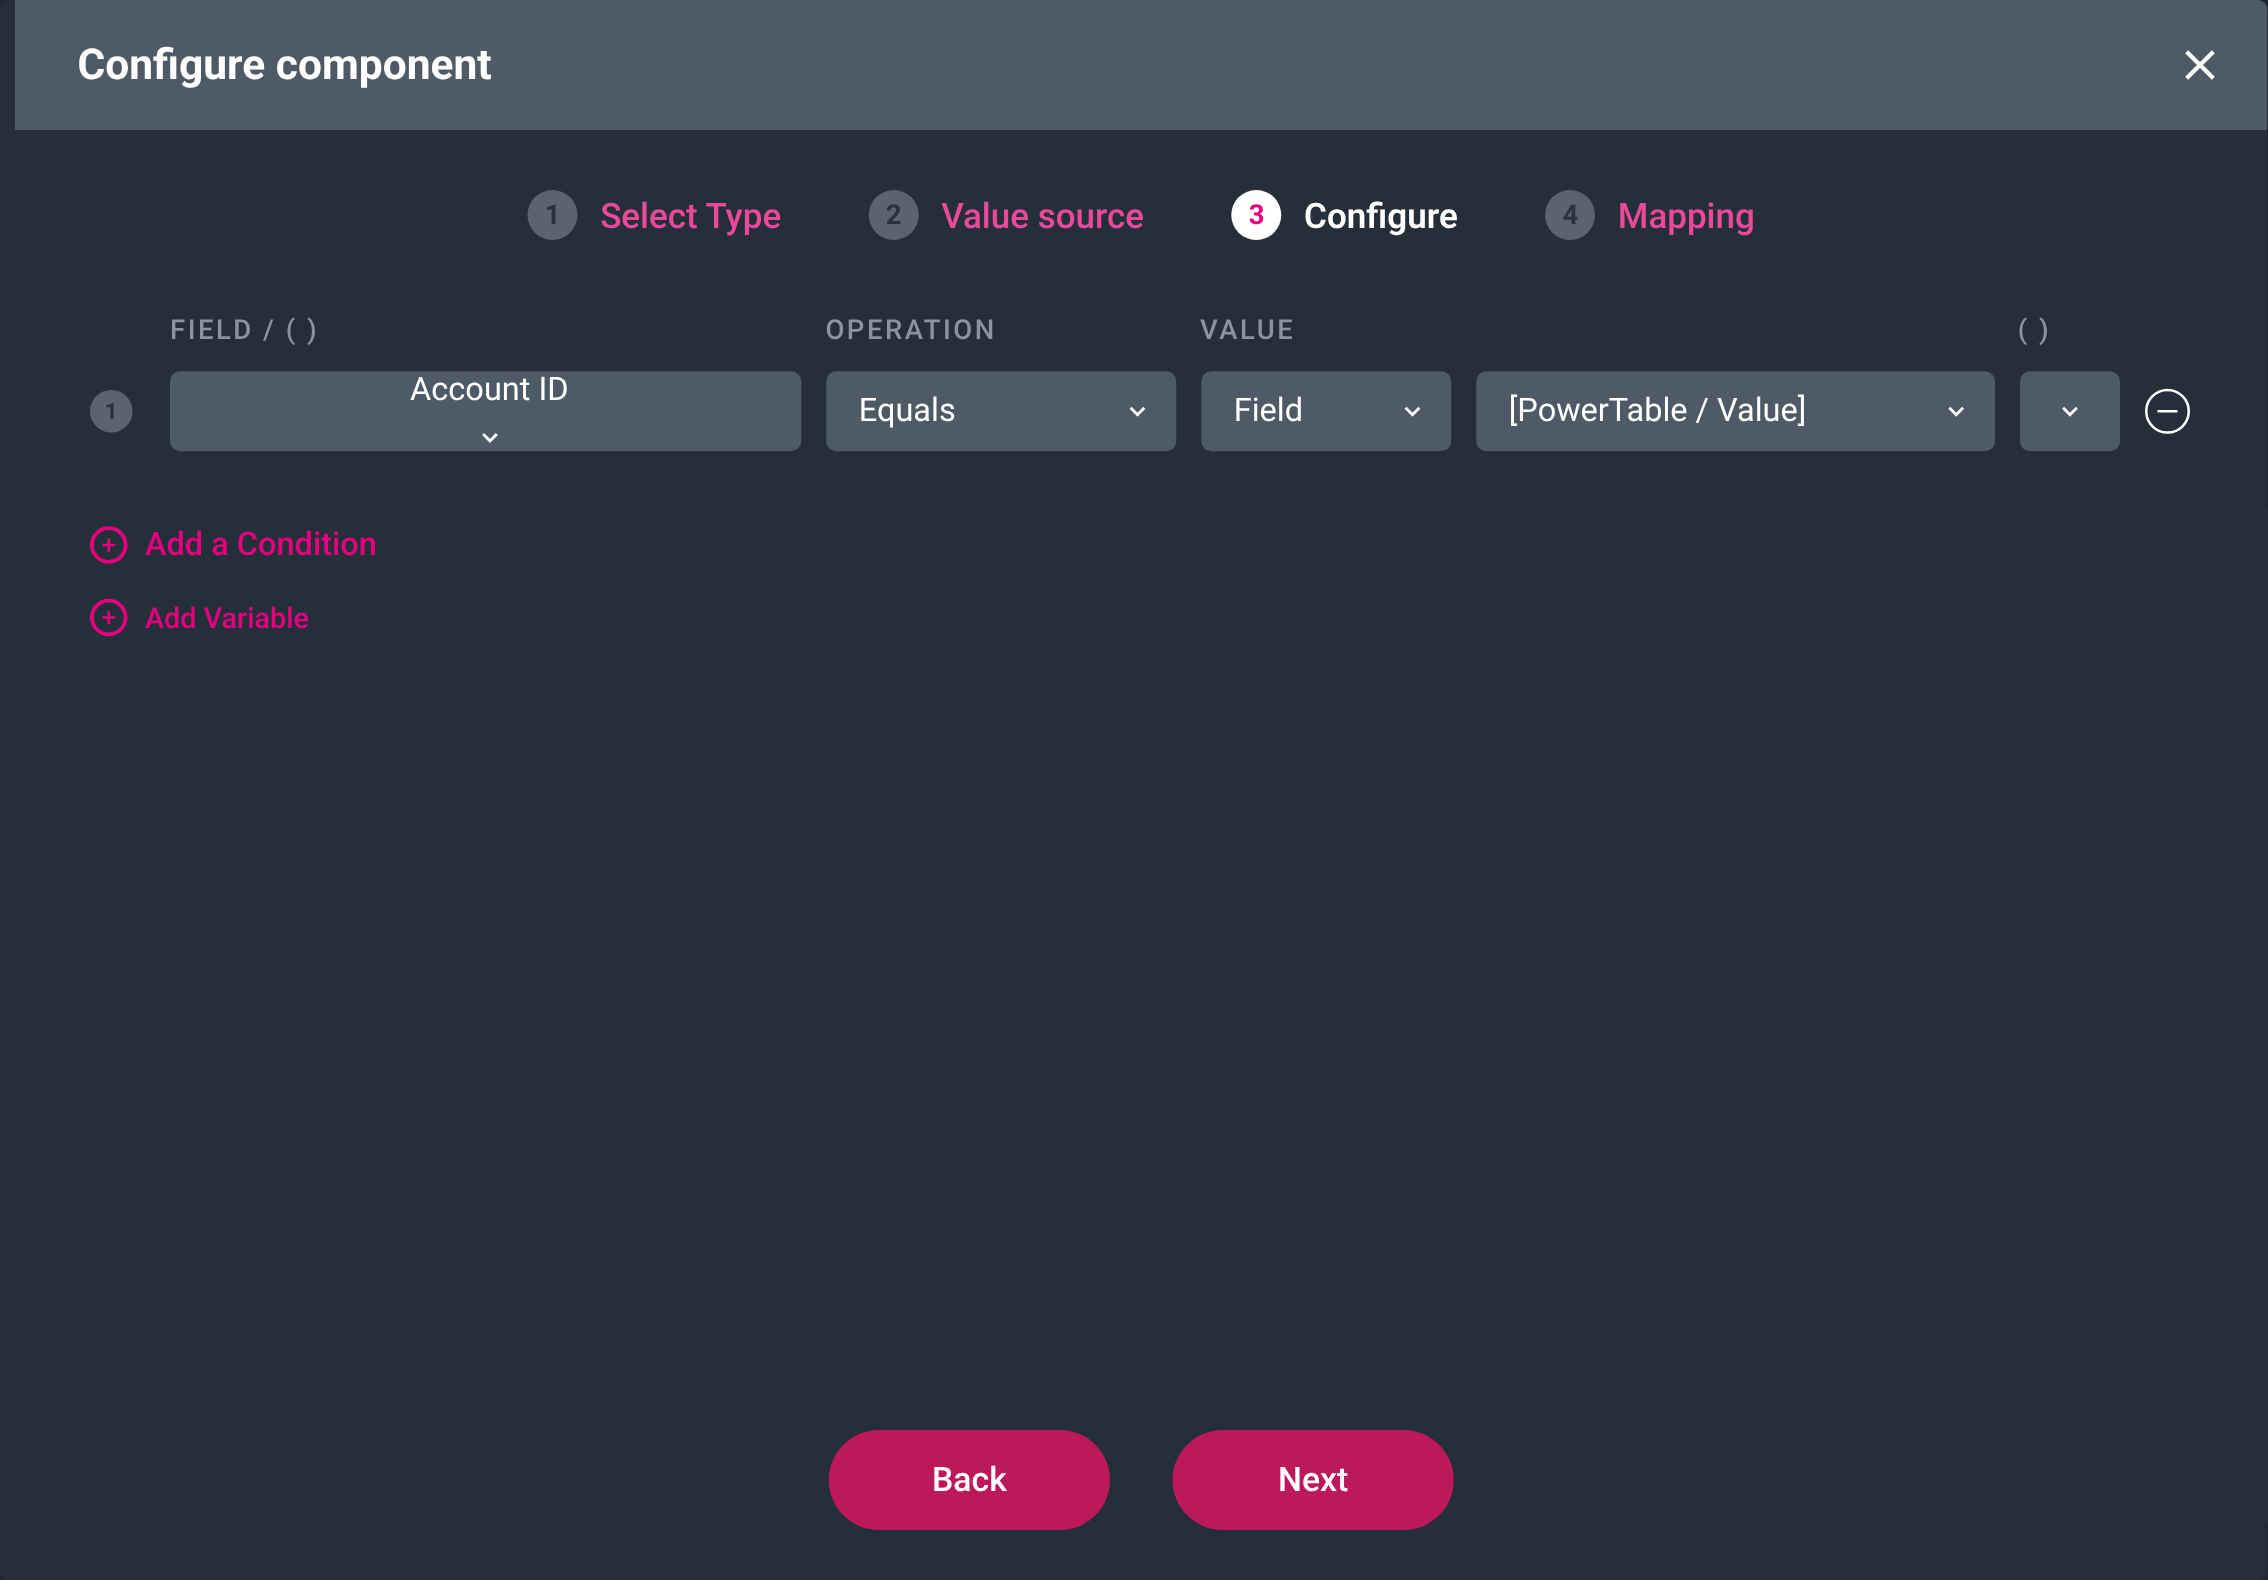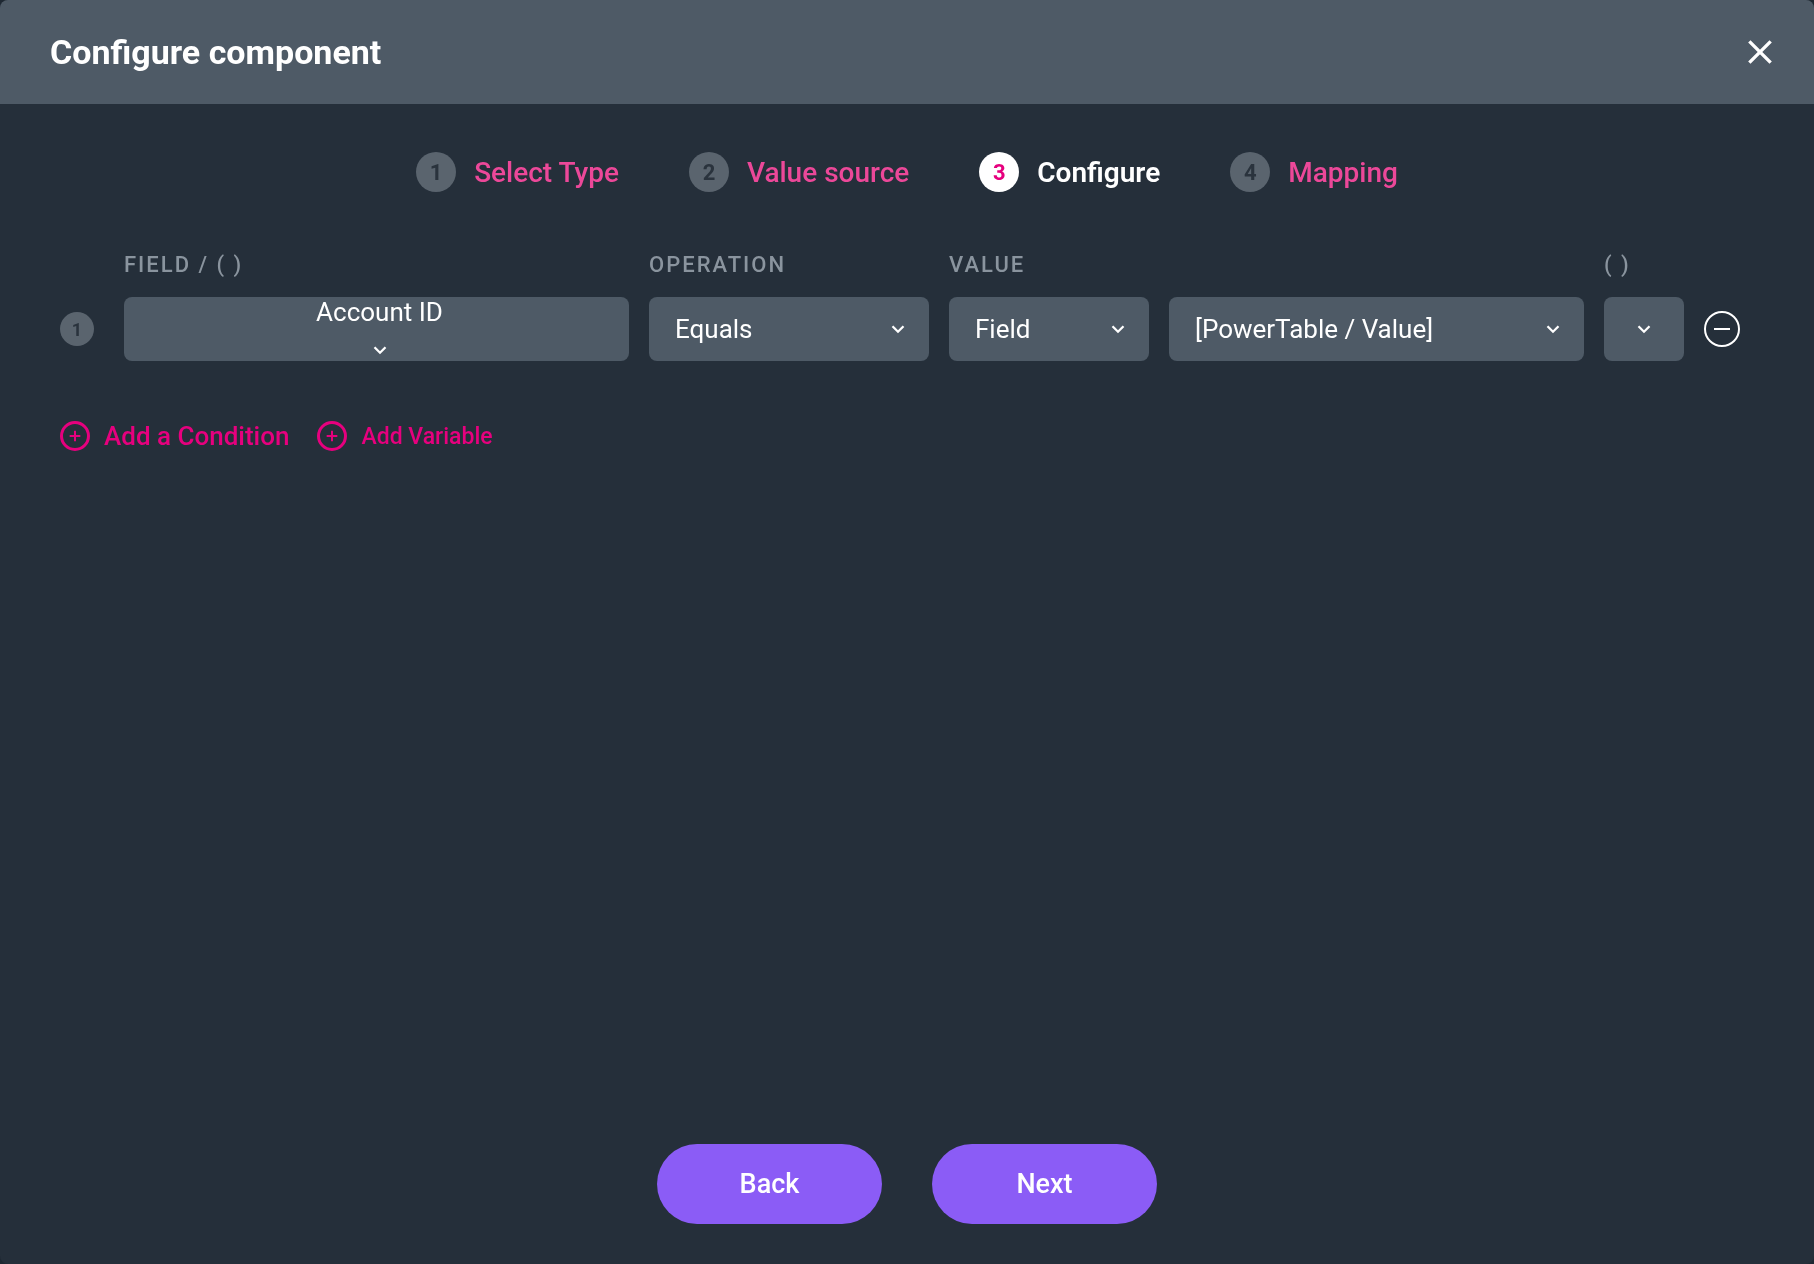--- a/index.html
+++ b/index.html
@@ -15,20 +15,21 @@
   }
   .modal {
     width: 1814px;
     height: 1264px;
     background: #252f3a;
     display: flex;
     flex-direction: column;
     border-radius: 8px;
     overflow: hidden;
     position: relative;
+    padding-left: 12px;
   }
   .modal-header {
     background: #4e5a66;
     height: 104px;
     display: flex;
     align-items: center;
     justify-content: space-between;
     padding: 0 36px 0 50px;
   }
   .modal-title {
@@ -186,20 +187,21 @@
     width: 16px;
     height: 2.5px;
     background: #ffffff;
   }
 
   .actions-row {
     display: flex;
     align-items: flex-start;
     gap: 28px;
     margin-top: 60px;
+    flex-direction: column;
   }
   .link-btn {
     display: flex;
     align-items: center;
     gap: 14px;
     cursor: pointer;
     color: #e6007e;
     font-weight: 500;
   }
   .link-btn.primary-link { font-size: 26px; }
@@ -223,21 +225,21 @@
   }
 
   .footer {
     display: flex;
     align-items: center;
     justify-content: center;
     gap: 50px;
     padding: 40px 0 40px 0;
   }
   .pill-btn {
-    background: #8b5cf6;
+    background: #be185d;
     color: #ffffff;
     font-size: 27px;
     font-weight: 500;
     border: none;
     border-radius: 40px;
     height: 80px;
     width: 225px;
     cursor: pointer;
     display: flex;
     align-items: center;

